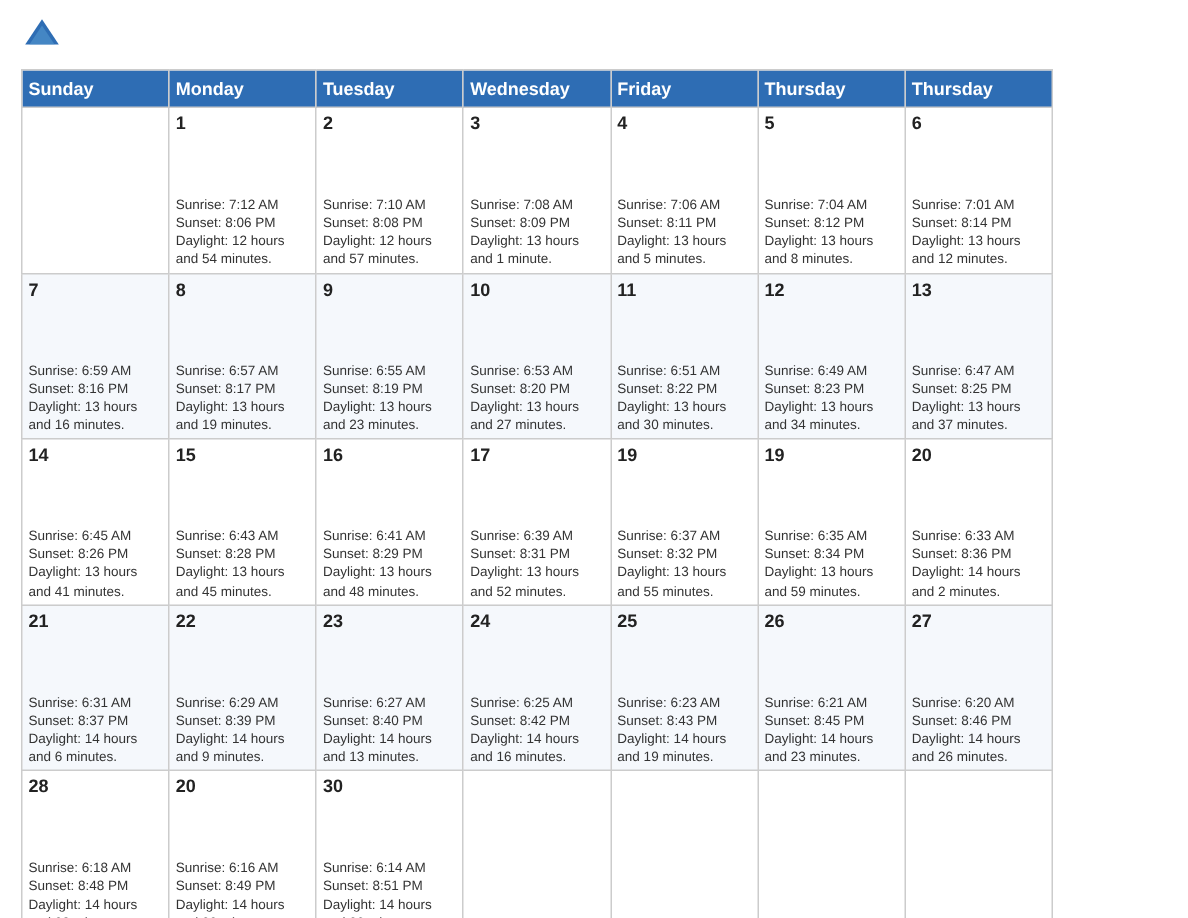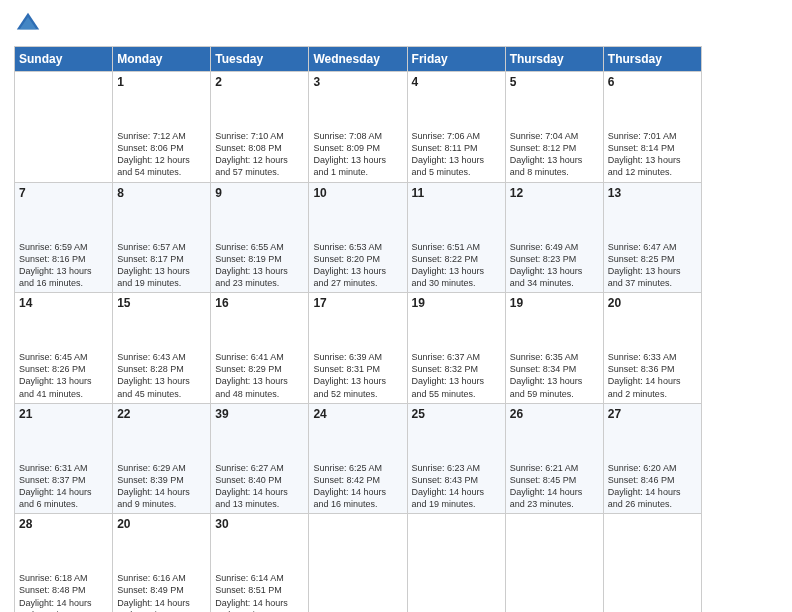--- a/index.html
+++ b/index.html
@@ -225,21 +225,21 @@
         <tr class="row-alt">
           <td>
             <div class="day-num">21</div>
             <div class="day-info">Sunrise: 6:31 AM<br>Sunset: 8:37 PM<br>Daylight: 14 hours and 6 minutes.</div>
           </td>
           <td>
             <div class="day-num">22</div>
             <div class="day-info">Sunrise: 6:29 AM<br>Sunset: 8:39 PM<br>Daylight: 14 hours and 9 minutes.</div>
           </td>
           <td>
-            <div class="day-num">39</div>
+            <div class="day-num">23</div>
             <div class="day-info">Sunrise: 6:27 AM<br>Sunset: 8:40 PM<br>Daylight: 14 hours and 13 minutes.</div>
           </td>
           <td>
             <div class="day-num">24</div>
             <div class="day-info">Sunrise: 6:25 AM<br>Sunset: 8:42 PM<br>Daylight: 14 hours and 16 minutes.</div>
           </td>
           <td>
             <div class="day-num">25</div>
             <div class="day-info">Sunrise: 6:23 AM<br>Sunset: 8:43 PM<br>Daylight: 14 hours and 19 minutes.</div>
           </td>

